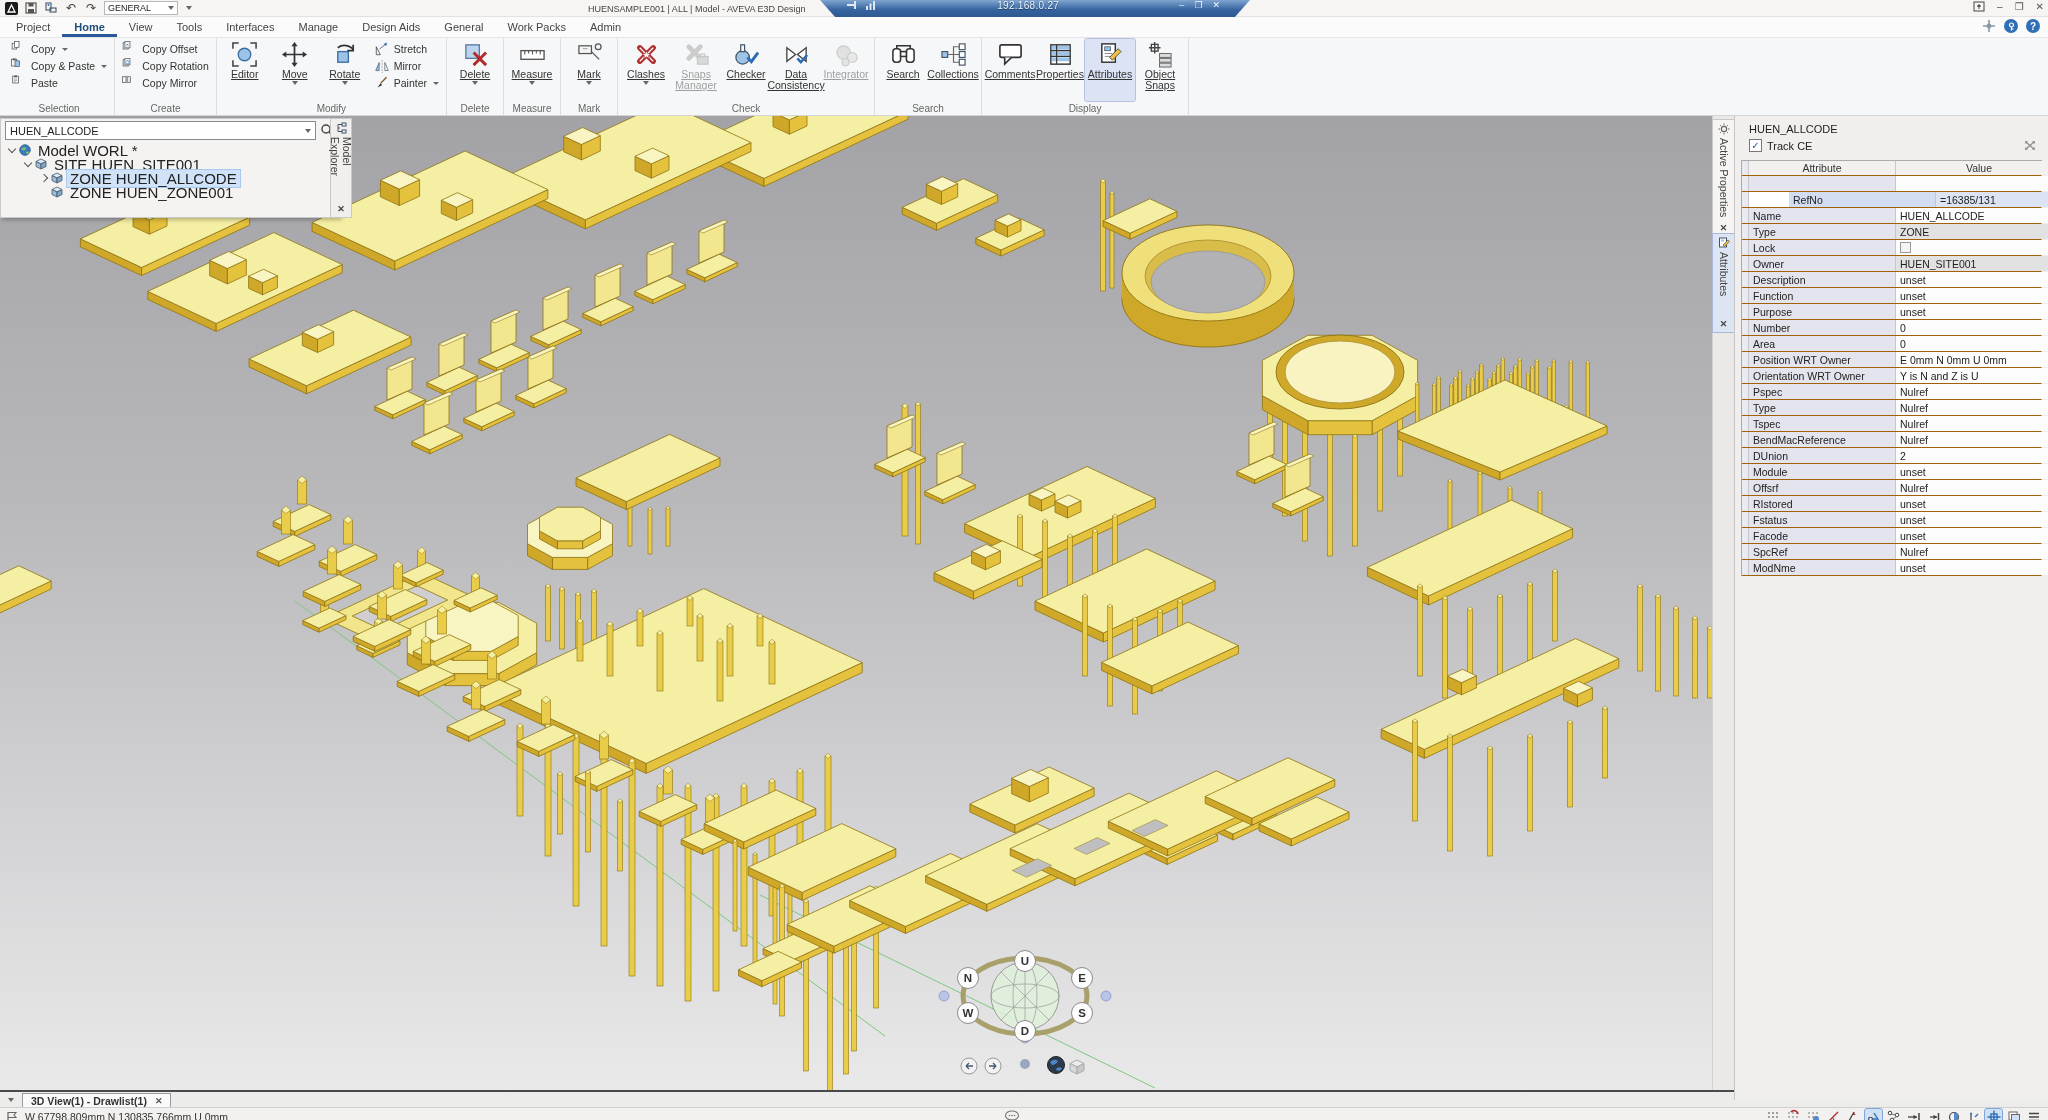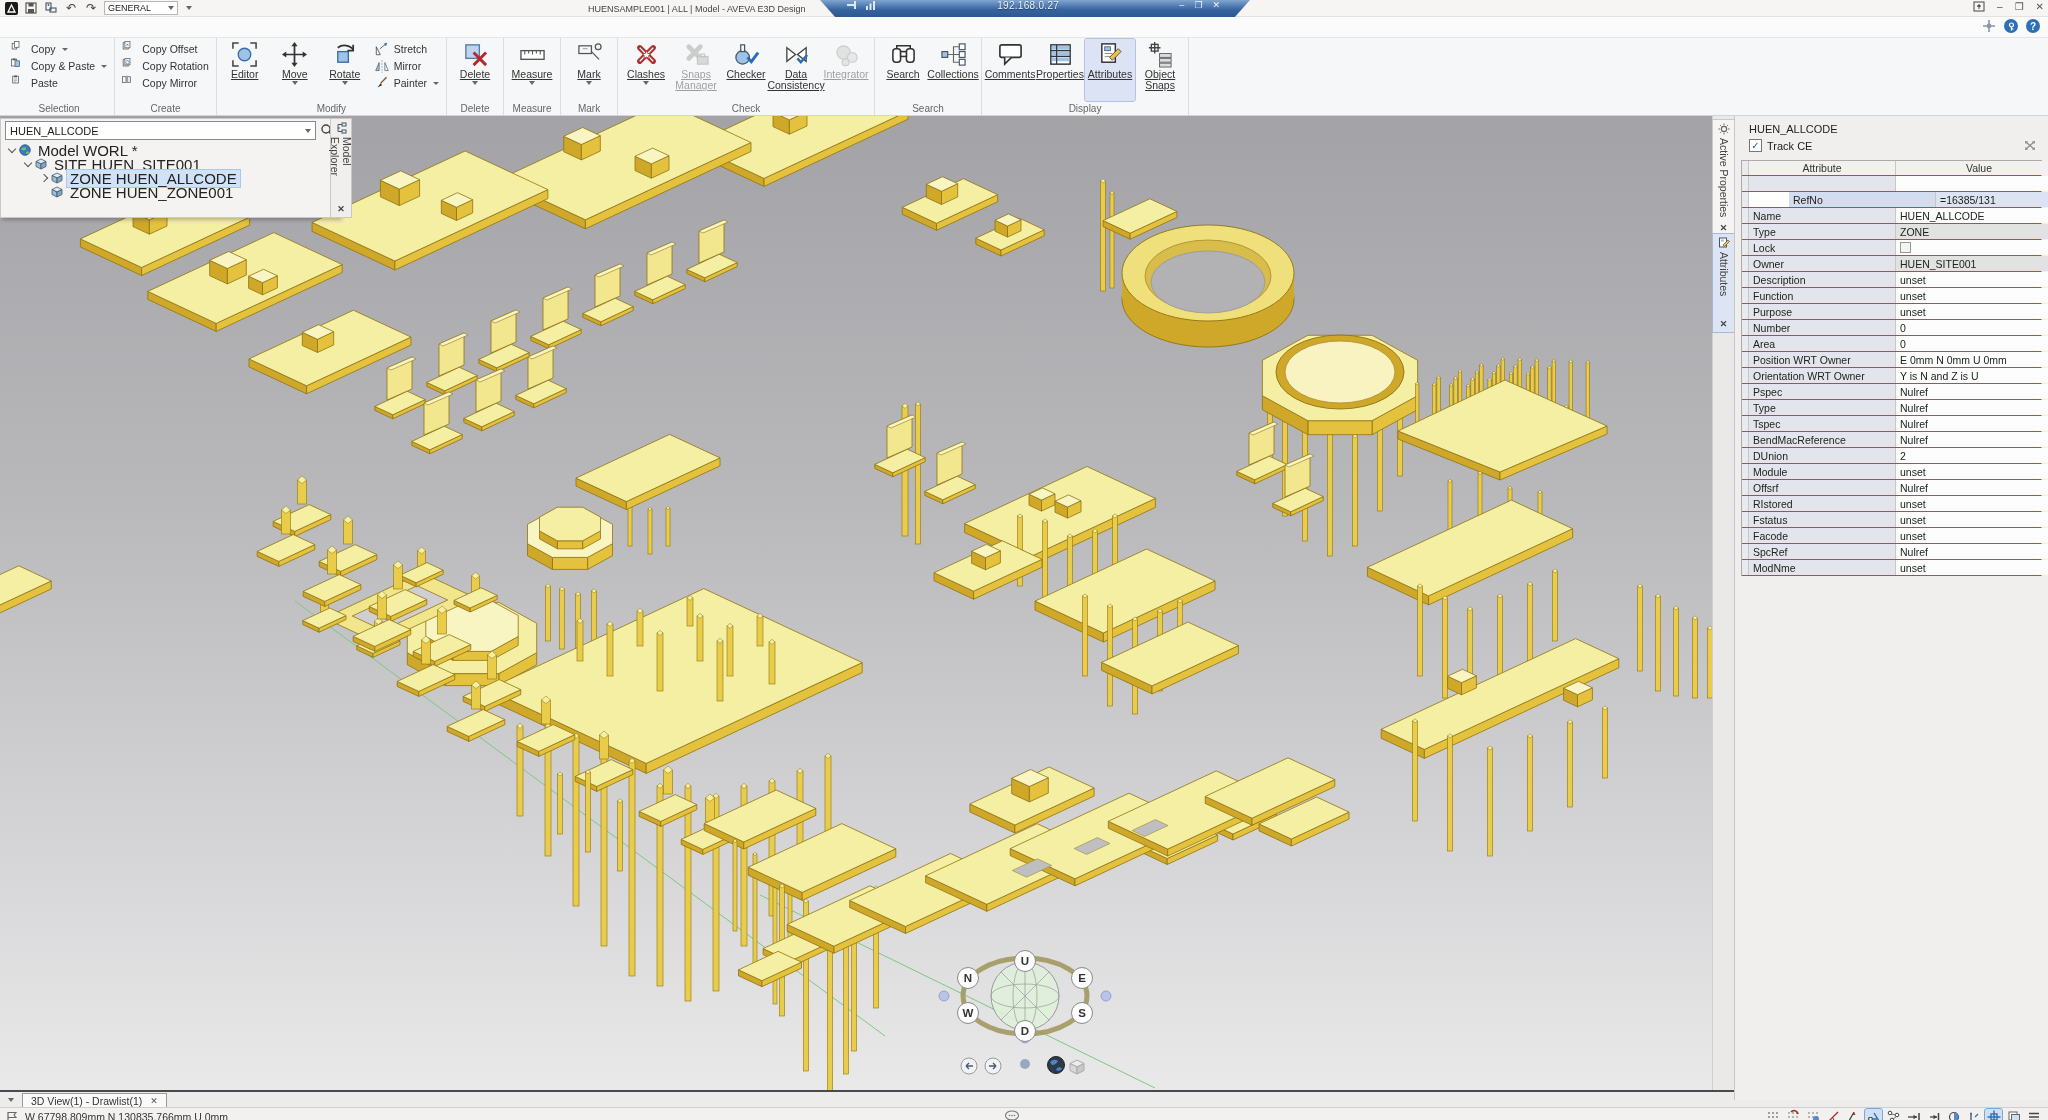--- a/index.html
+++ b/index.html
@@ -68,21 +68,21 @@
   .atr.hdr .acell{justify-content:center;background:#f2f1f0;}
   .agut{width:6px;background:#e9e9ef;border-right:1px solid #c6c6cc;flex:none;}
   .acell{display:flex;align-items:center;padding:0 4px;overflow:hidden;white-space:nowrap;}
   .aname{width:138px;background:#e4e4ee;border-right:1px solid #c6c6cc;flex:none;}
   .aval{width:158px;background:#fdfdfd;flex:none;}
   .aval.ro{background:#e2e2e2;}
   .atr.sel .aname{background:#d3ddf1;margin-left:40px;}
   .atr.sel .aval{background:#dce4f4;}
   .lockbox{width:9px;height:9px;border:1px solid #999;background:#f4f4f4;}
   
-  .viewtabs{height:15px;background:#ececeb;border-bottom:1px solid #cfcfcf;display:flex;align-items:stretch;font-size:10.5px;color:#333;}
+  .viewtabs{height:15px;background:#ececeb;border-bottom:1px solid #cfcfcf;display:flex;align-items:stretch;font-size:10.5px;color:#333;font-weight:bold;}
   .vcaret{width:22px;display:flex;align-items:center;justify-content:center;}
   .viewtab{display:flex;align-items:center;gap:8px;background:#fafafa;border:1px solid #9a9a9a;border-bottom:none;padding:0 8px;margin-top:1px;}
   .viewtab .vx2{font-size:9px;color:#555;}
   .statusbar{height:18px;background:#f2f1ef;display:flex;align-items:center;font-size:10.5px;color:#333;padding:0 6px;position:relative;}
   .coords{display:flex;align-items:center;gap:6px;}
   .bubble{position:absolute;left:1004px;top:2px;}
   .snaps{position:absolute;right:6px;top:1px;display:flex;gap:3px;}
   .snapbtn{width:17px;height:15px;display:flex;align-items:center;justify-content:center;border-radius:2px;}
   .snapbtn.on{background:#cfe0f5;outline:1px solid #7da7d9;}
   svg{display:block;}
@@ -147,20 +147,32 @@
           <rect x="1" y="1" width="10" height="9" fill="none" stroke="#555" stroke-width="1.1"></rect>
           <path d="M6 8 V4 M4.3 5.5 L6 3.8 L7.7 5.5" stroke="#555" stroke-width="1.1" fill="none"></path>
         </svg>
       <span>–</span>
       <span>❐</span>
       <span>✕</span>
     </div>
   </div>
 
   <div class="tabsrow">
+    <div id="rtabs" style="display:flex;">
+        <div class="rtab">Project</div>
+        <div class="rtab active">Home</div>
+        <div class="rtab">View</div>
+        <div class="rtab">Tools</div>
+        <div class="rtab">Interfaces</div>
+        <div class="rtab">Manage</div>
+        <div class="rtab">Design Aids</div>
+        <div class="rtab">General</div>
+        <div class="rtab">Work Packs</div>
+        <div class="rtab">Admin</div>
+      </div>
     <div class="helpicons">
       <svg width="14" height="14">
           <path d="M7 1 V13 M1 7 H13" stroke="#8a97a8" stroke-width="1.6"></path>
           <circle cx="7" cy="7" r="2.4" fill="#8a97a8"></circle>
         </svg>
       <span class="bluedot">
         <svg width="9" height="9">
             <circle cx="4.5" cy="3" r="2" fill="none" stroke="#fff" stroke-width="1.2"></circle>
             <path d="M4.5 5 V8.5 M4.5 7 H6.5" stroke="#fff" stroke-width="1.2"></path>
           </svg>

